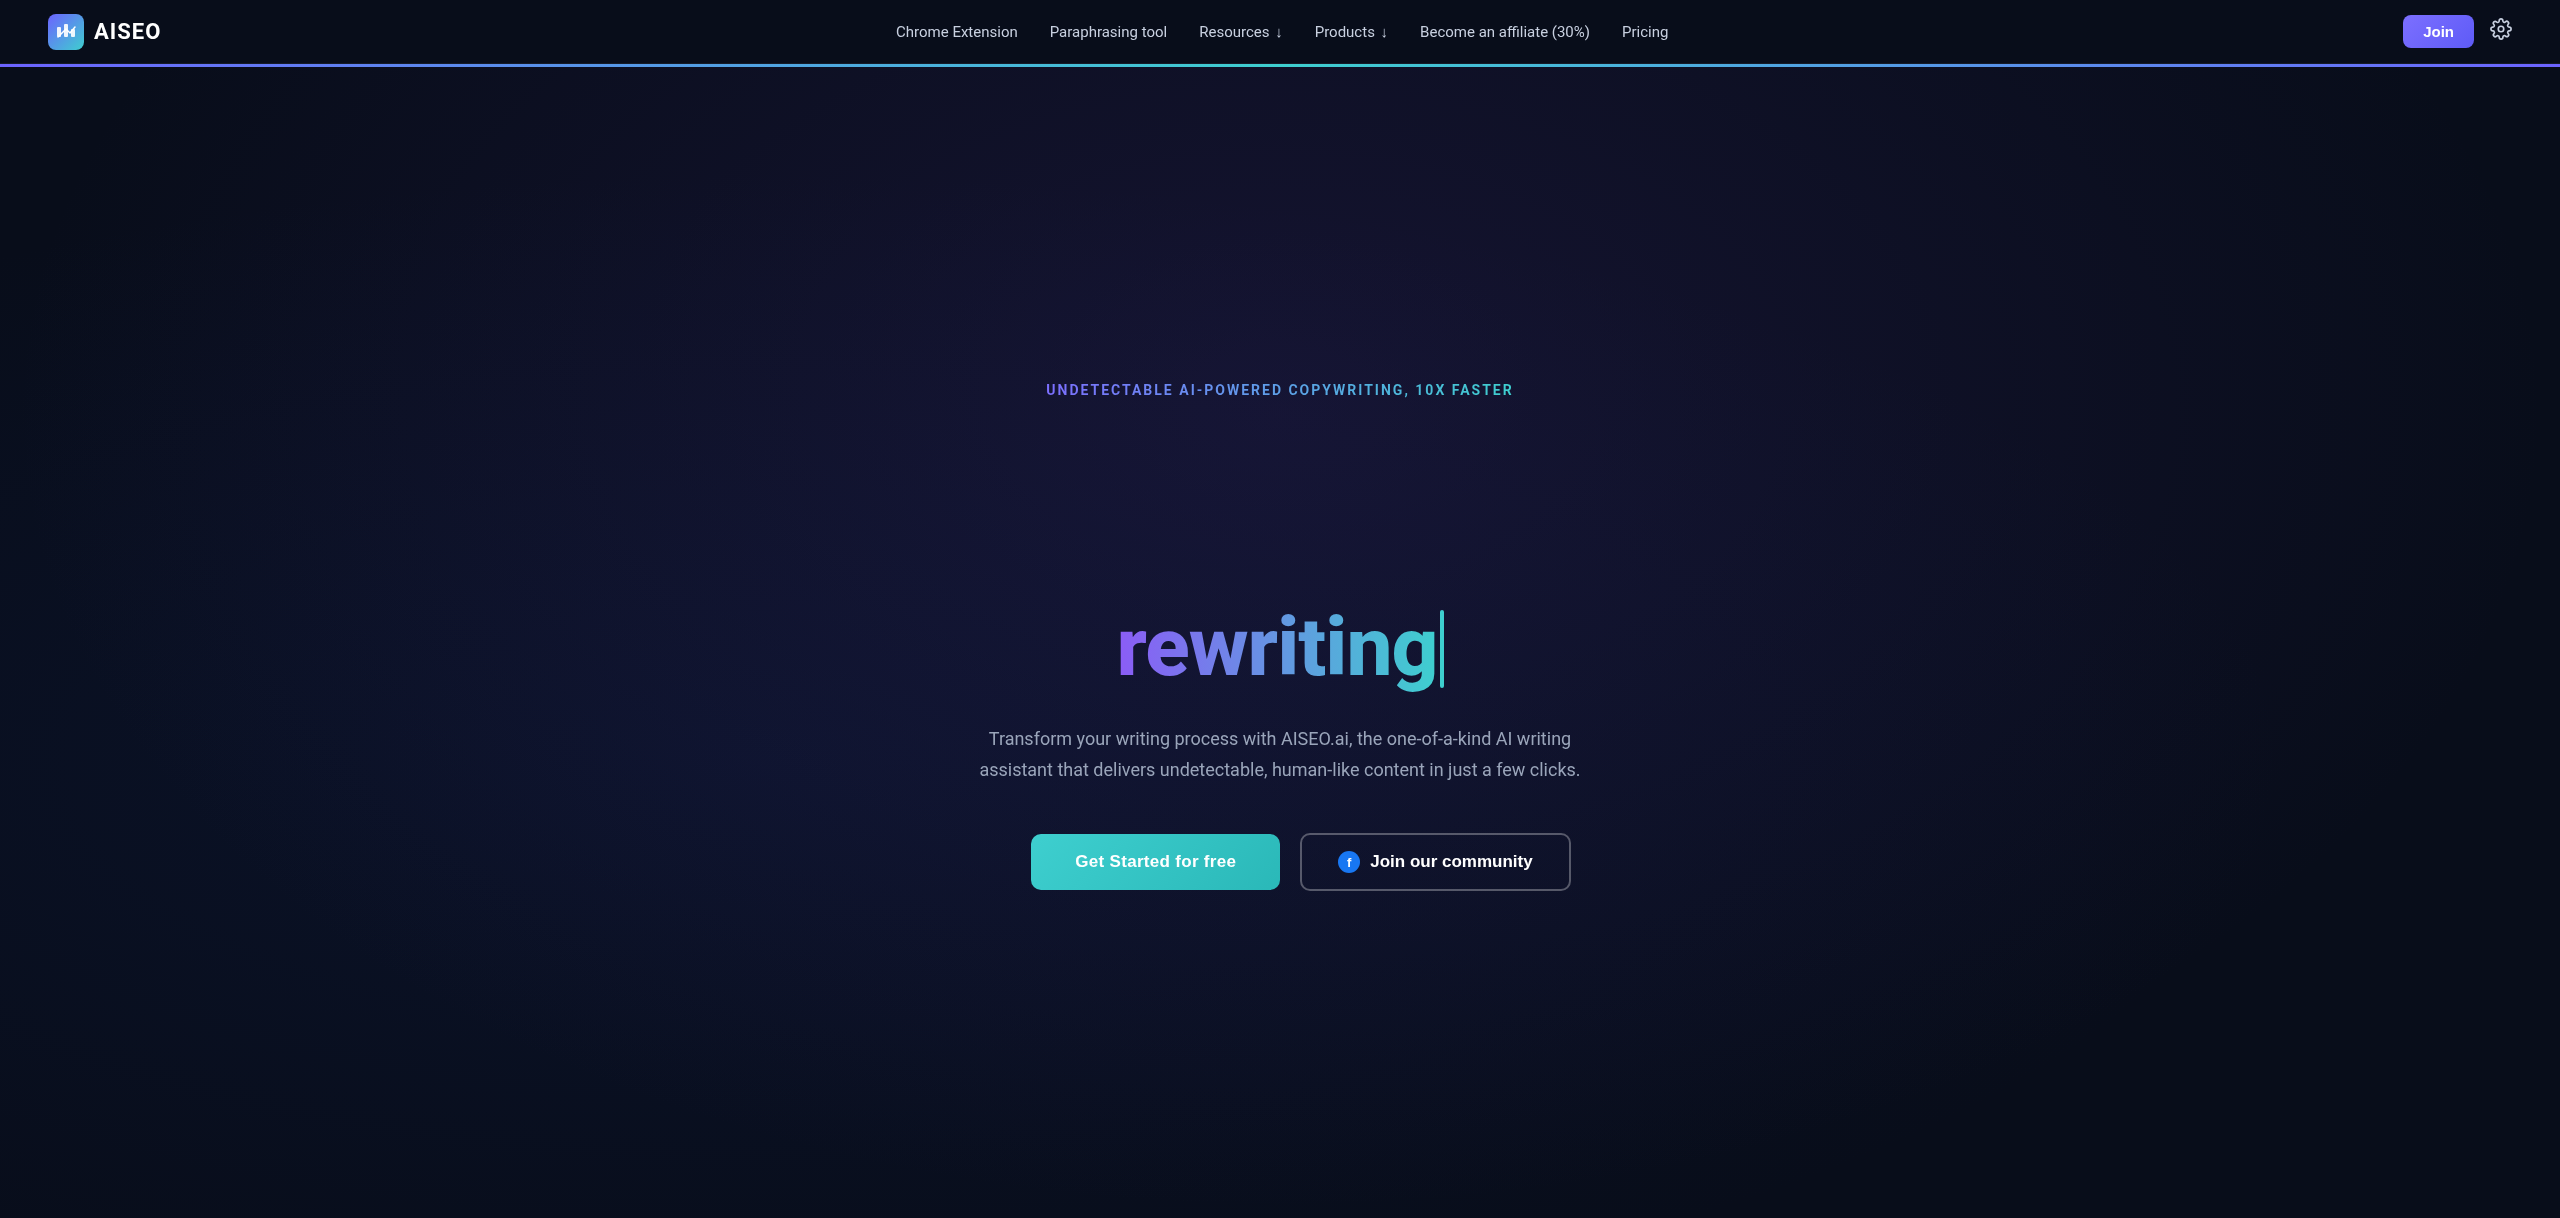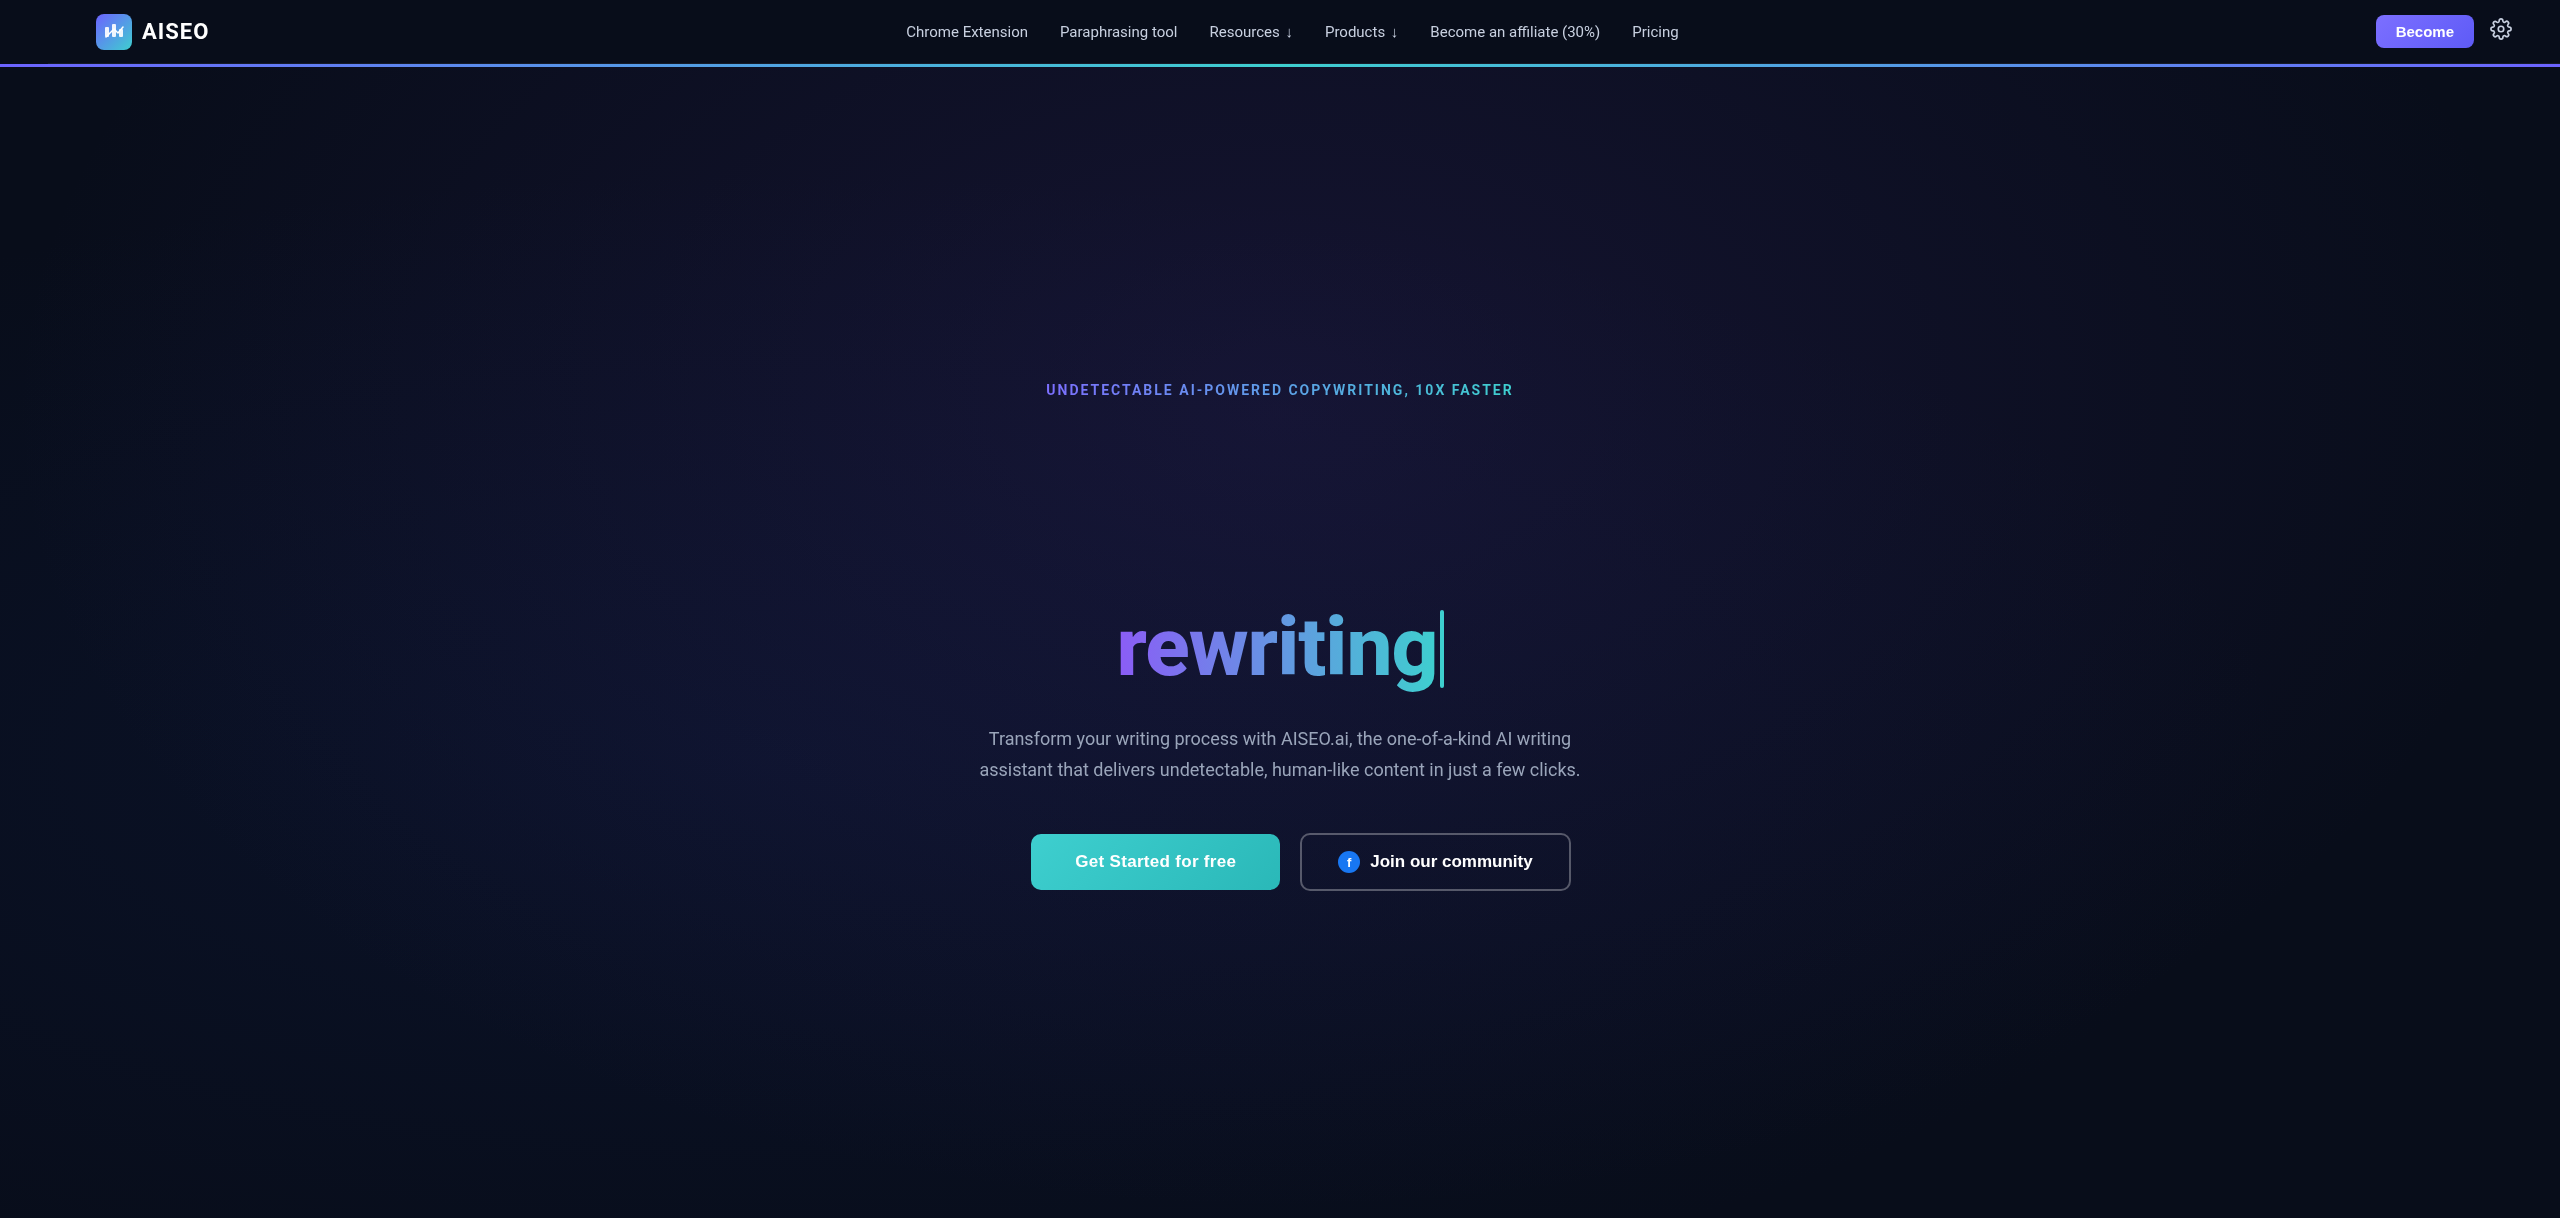--- a/index.html
+++ b/index.html
@@ -21,21 +21,20 @@
       display: flex;
       align-items: center;
       justify-content: space-between;
       padding: 12px 48px;
       height: 64px;
       background-color: #080d1a;
       border-bottom: 1px solid rgba(255,255,255,0.06);
       position: sticky;
       top: 0;
       z-index: 100;
-      margin-left: 48px;
     }
 
     .logo-area {
       display: flex;
       align-items: center;
       gap: 10px;
       text-decoration: none;
     }
 
     .logo-icon {
@@ -266,21 +265,21 @@
     </li>
     <li>
       <a href="#">Become an affiliate (30%)</a>
     </li>
     <li>
       <a href="#">Pricing</a>
     </li>
   </ul>
 
   <div class="nav-right">
-    <button class="btn-login">Become</button>
+    <button class="btn-login">Join</button>
     <span class="settings-icon">
       <svg width="22" height="22" viewBox="0 0 24 24" fill="none" stroke="#c8d0e0" stroke-width="1.8" stroke-linecap="round" stroke-linejoin="round">
         <circle cx="12" cy="12" r="3"></circle>
         <path d="M19.4 15a1.65 1.65 0 0 0 .33 1.82l.06.06a2 2 0 0 1-2.83 2.83l-.06-.06a1.65 1.65 0 0 0-1.82-.33 1.65 1.65 0 0 0-1 1.51V21a2 2 0 0 1-4 0v-.09A1.65 1.65 0 0 0 9 19.4a1.65 1.65 0 0 0-1.82.33l-.06.06a2 2 0 0 1-2.83-2.83l.06-.06A1.65 1.65 0 0 0 4.68 15a1.65 1.65 0 0 0-1.51-1H3a2 2 0 0 1 0-4h.09A1.65 1.65 0 0 0 4.6 9a1.65 1.65 0 0 0-.33-1.82l-.06-.06a2 2 0 0 1 2.83-2.83l.06.06A1.65 1.65 0 0 0 9 4.68a1.65 1.65 0 0 0 1-1.51V3a2 2 0 0 1 4 0v.09a1.65 1.65 0 0 0 1 1.51 1.65 1.65 0 0 0 1.82-.33l.06-.06a2 2 0 0 1 2.83 2.83l-.06.06A1.65 1.65 0 0 0 19.4 9a1.65 1.65 0 0 0 1.51 1H21a2 2 0 0 1 0 4h-.09a1.65 1.65 0 0 0-1.51 1z"></path>
       </svg>
     </span>
   </div>
 </nav>
 
 <div class="accent-bar"></div>

